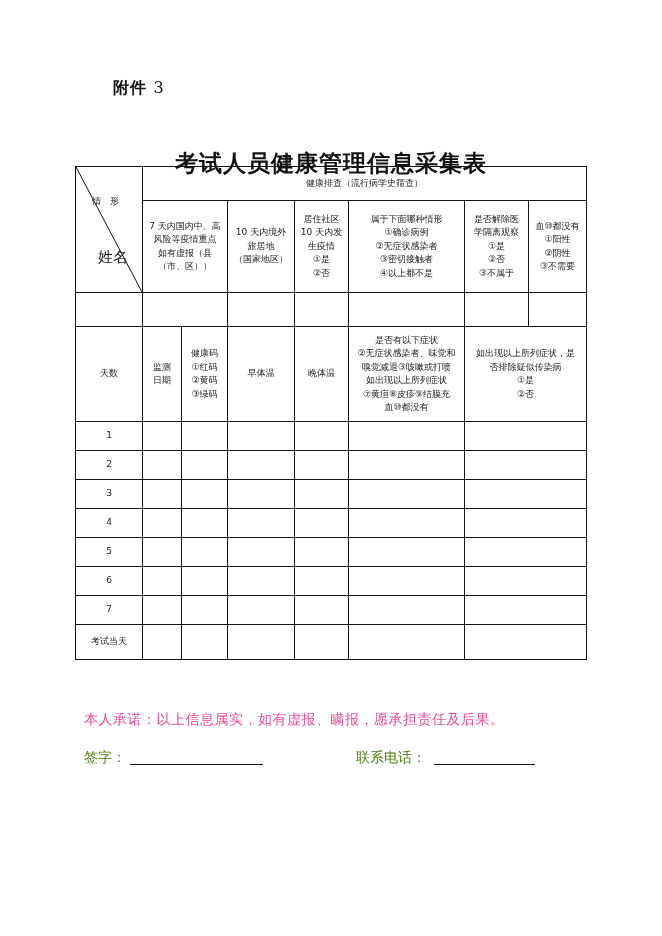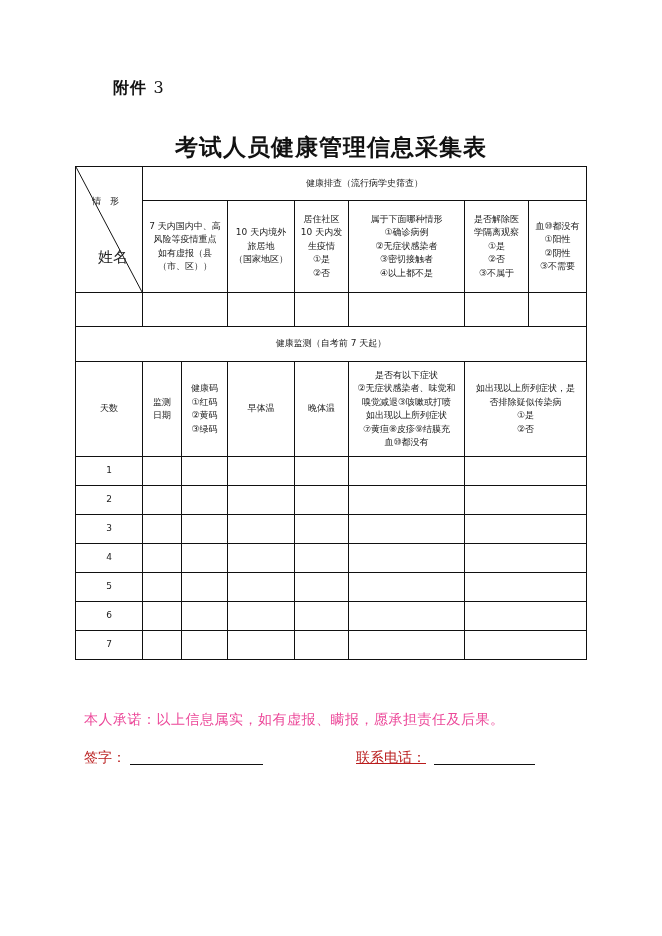--- a/index.html
+++ b/index.html
@@ -1,42 +1,42 @@
 <!DOCTYPE html>
 <html><head>
   <meta charset="utf-8">
   <style>
     html, body { margin: 0; padding: 0; background: #ffffff; }
     body { width: 662px; height: 936px; position: relative; overflow: hidden;
       font-family: "DejaVu Sans", sans-serif; color: #111; }
     .attachment { position: absolute; left: 84px; top: 78px; font-size: 16px; font-weight: bold;
       font-family: "DejaVu Sans", sans-serif; letter-spacing: 1px; margin-left: 29px; }
     .attachment .num { font-family: "DejaVu Serif", serif; font-weight: normal; }
-    .title { position: absolute; left: 0; width: 662px; top: 132px; text-align: center;
+    .title { position: absolute; left: 0; width: 662px; top: 148px; text-align: center;
       font-size: 23px; font-weight: bold; font-family: Liberation Sans, sans-serif; letter-spacing: 1px; }
 
     table.form { position: absolute; left: 75px; border-collapse: collapse; table-layout: fixed; }
     table.form td { border: 1.5px solid #111; padding: 0; text-align: center; vertical-align: middle;
       font-size: 9px; line-height: 13.5px; font-family: "DejaVu Sans", sans-serif; color: #222; }
     #tbl-top { top: 166px; width: 511px; }
     #tbl-bottom { top: 326px; width: 511px; }
 
     .diag-cell { position: relative; }
     .diag-cell svg { position: absolute; left: 0; top: 0; width: 100%; height: 100%; }
     .diag-top { position: absolute; right: 20px; top: 28px; font-size: 9px; letter-spacing: 3px; }
     .diag-bottom { position: absolute; left: 22px; bottom: 28px; font-size: 15px; }
     .num-cell { font-family: "DejaVu Serif", serif; font-size: 9px; }
 
     .pledge { position: absolute; left: 84px; top: 711px; font-size: 14px;
       font-family: "DejaVu Serif", serif; color: #ec4899; letter-spacing: 0.5px; }
     .sign-row { position: absolute; top: 749px; left: 84px; width: 500px; height: 20px;
-      font-family: "DejaVu Serif", serif; font-size: 14px; color: #b91c1c; }
+      font-family: "DejaVu Serif", serif; font-size: 14px; color: #4d7c0f; }
     .sign-label { position: absolute; left: 0; top: 0; }
     .sign-line { position: absolute; left: 46px; top: 14px; width: 133px; border-bottom: 1px solid #111; height: 1px; }
-    .phone-label { position: absolute; left: 272px; top: 0; text-decoration: underline; }
+    .phone-label { position: absolute; left: 272px; top: 0; }
     .phone-line { position: absolute; left: 350px; top: 14px; width: 101px; border-bottom: 1px solid #111; height: 1px; }
   </style>
 </head>
 <body>
 
 <div class="attachment">
   <span>附件</span>
   <span class="num">3</span>
 </div>
 
@@ -131,23 +131,20 @@
   <colgroup>
     <col style="width:67px">
       <col style="width:39px">
       <col style="width:46px">
     <col style="width:67px">
       <col style="width:54px">
       <col style="width:116px">
       <col style="width:122px">
   </colgroup>
   <tbody>
-      <tr style="height:35px">
-    <td colspan="7">健康监测（自考前 7 天起）</td>
-  </tr>
   <tr style="height:95px">
     <td>
           <div class="lines">
             <div>天数</div>
           </div>
         </td>
     <td>
           <div class="lines">
             <div>监测</div>
             <div>日期</div>
@@ -248,20 +245,29 @@
       </tr>
       <tr style="height: 29px;">
         <td class="num-cell">7</td>
         <td></td>
         <td></td>
         <td></td>
         <td></td>
         <td></td>
         <td></td>
       </tr>
+      <tr style="height: 35px;">
+        <td class="">考试当天</td>
+        <td></td>
+        <td></td>
+        <td></td>
+        <td></td>
+        <td></td>
+        <td></td>
+      </tr>
     </tbody>
 </table>
 
 <div class="pledge">本人承诺：以上信息属实，如有虚报、瞒报，愿承担责任及后果。</div>
 
 <div class="sign-row">
   <span class="sign-label">签字：</span>
   <span class="sign-line"></span>
   <span class="phone-label">联系电话：</span>
   <span class="phone-line"></span>

